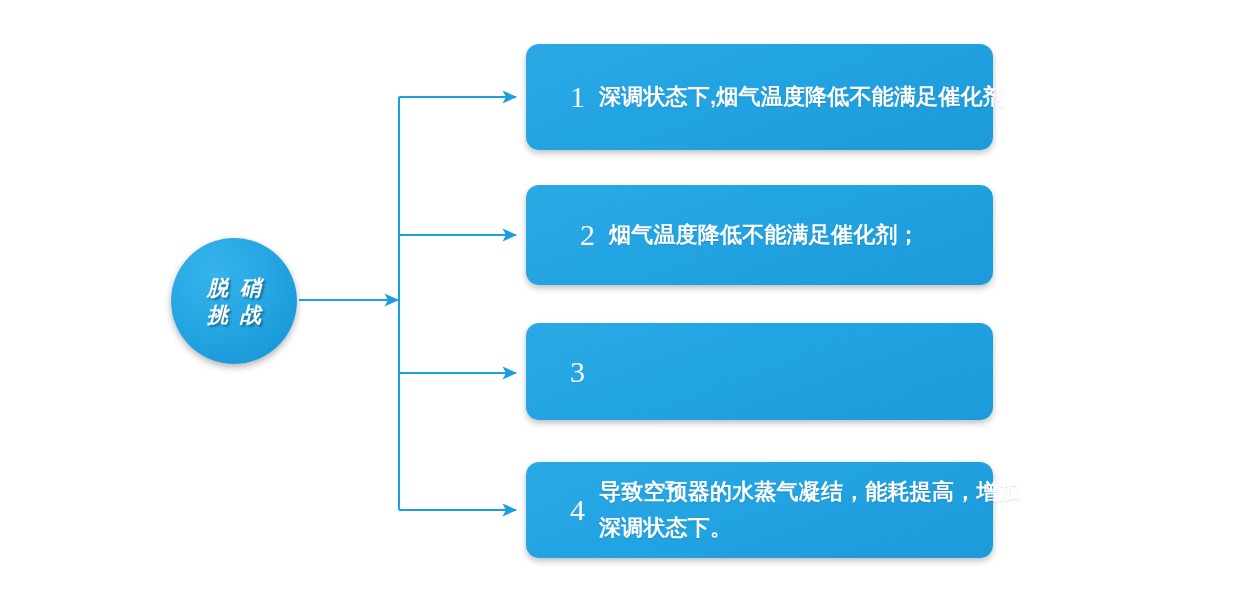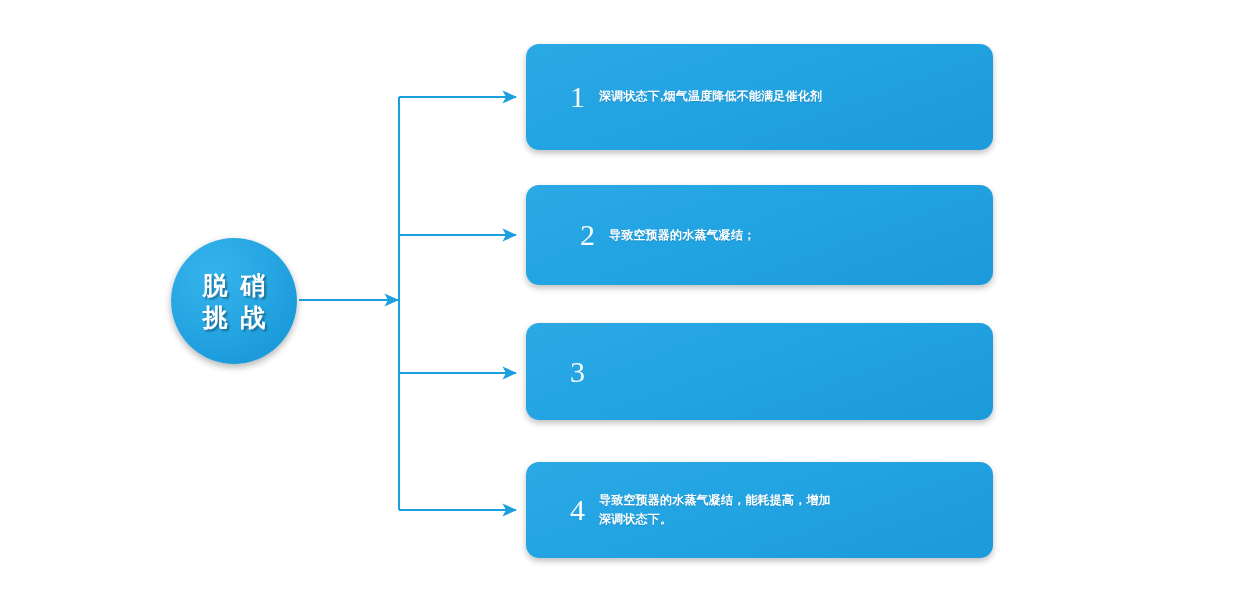--- a/index.html
+++ b/index.html
@@ -39,27 +39,28 @@
     background: radial-gradient(circle at 34% 28%, #36b3ec 0%, #27a7e3 42%, #1a9ad9 78%, #1690d2 100%);
     box-shadow: 0 3px 7px rgba(0,0,0,0.30);
     display: flex;
     flex-direction: column;
     align-items: center;
     justify-content: center;
     box-sizing: border-box;
   }
   .hub-line {
     color: #ffffff;
-    font-size: 25px;
+    font-size: 21px;
     font-weight: bold;
     line-height: 1.30;
     letter-spacing: 3px;
     text-indent: 3px;
     text-shadow: 2px 2px 2px rgba(0,0,0,0.33);
     white-space: nowrap;
+    font-style: italic;
   }
 
   
   .box {
     position: absolute;
     left: 526px;
     width: 467px;
     border-radius: 13px;
     background: linear-gradient(160deg, #2aa9e4 0%, #22a3e2 45%, #1c9ad9 100%);
     box-shadow: 0 3px 6px rgba(0,0,0,0.26);
@@ -89,21 +90,21 @@
     font-size: 30px;
     font-weight: 400;
     line-height: 1;
     flex: 0 0 auto;
     margin-right: 14px;
     opacity: 0.97;
   }
 
   .box-text {
     color: #ffffff;
-    font-size: 12px;
+    font-size: 22px;
     font-weight: bold;
     line-height: 1.62;
     letter-spacing: 0.2px;
     text-shadow: 0 1px 1px rgba(0,0,0,0.13);
     flex: 1 1 auto;
   }
   .box-text .ln { display: block; white-space: nowrap; }
   .box-2 .box-text { line-height: 1.4; }
 </style>
 </head>
@@ -142,21 +143,21 @@
       <span class="box-text">
         <span class="ln">深调状态下,烟气温度降低不能满足催化剂</span>
       </span>
     </div>
   </div>
 
   <div class="box box-2">
     <div class="box-inner">
       <span class="box-num">2</span>
       <span class="box-text">
-        <span class="ln">导致空预器的水蒸气凝结；</span>
+        <span class="ln">烟气温度降低不能满足催化剂；</span>
       </span>
     </div>
   </div>
 
   <div class="box box-3">
     <div class="box-inner">
       <span class="box-num">3</span>
     </div>
   </div>
 

